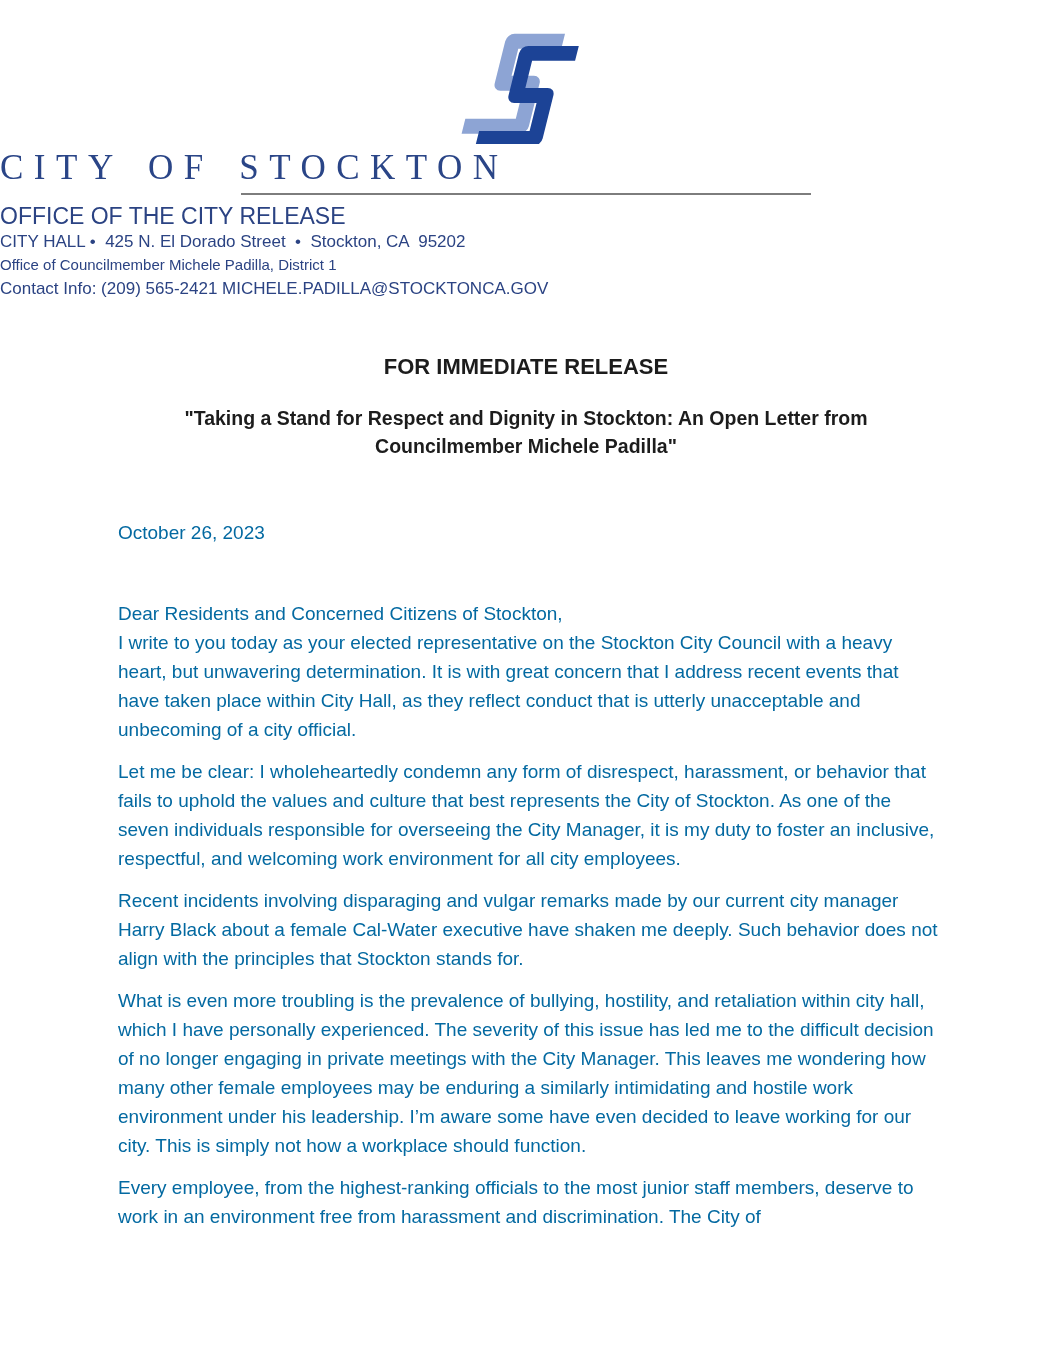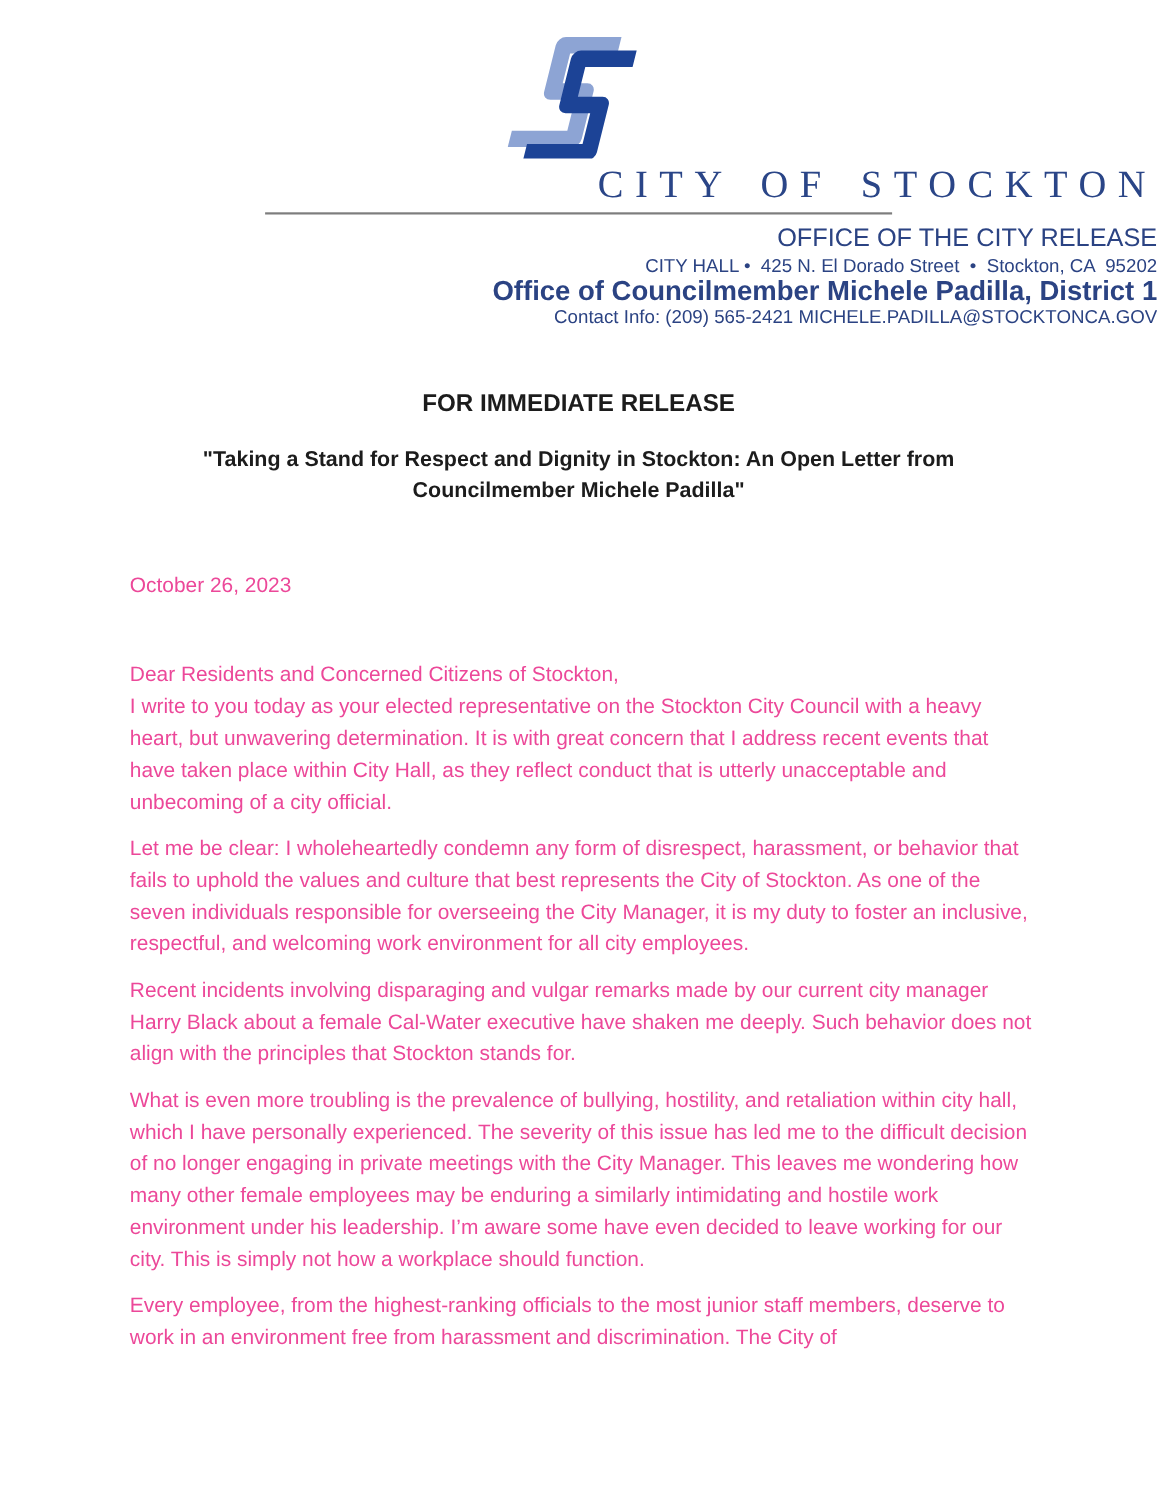--- a/index.html
+++ b/index.html
@@ -11,21 +11,21 @@
     color: #222222;
   }
   .page {
     width: 1052px;
     min-height: 1359px;
     background: #ffffff;
     padding-top: 30px;
   }
 
   
-  .letterhead { text-align: right; color: #2b4383; }
+  .letterhead { text-align: left; color: #2b4383; }
   .logo-wrap { display: flex; justify-content: center; }
   .logo-wrap svg { display: block; height: 114px; }
   .org-name {
     font-family: "Liberation Serif", serif;
     font-weight: normal;
     font-size: 35px;
     letter-spacing: 0.30em;
     word-spacing: 0.18em;
     color: #2a4587;
     margin-top: 4px;
@@ -33,21 +33,21 @@
   }
   .lh-divider {
     width: 570px;
     height: 2px;
     background: #7d7d7d;
     border: none;
     margin: 5px auto 8px auto;
   }
   .lh-office   { font-size: 23px;   line-height: 27px; }
   .lh-address  { font-size: 17px;   line-height: 23px; white-space: pre-wrap; }
-  .lh-dept     { font-size: 25px; line-height: 24px; font-weight: bold; padding-left: 39px; }
+  .lh-dept     { font-size: 15px; line-height: 24px; font-weight: normal; }
   .lh-contact  { font-size: 17px;   line-height: 23px; }
 
   
   .release-heading {
     text-align: center;
     font-size: 22px;
     font-weight: bold;
     color: #1c1c1c;
     margin-top: 54px;
   }
@@ -60,21 +60,21 @@
     max-width: 832px;
     margin: 24px auto 0 auto;
   }
 
   
   .letter-body {
     width: 822px;
     margin-left: 118px;
     font-size: 19px;
     line-height: 29px;
-    color: #ec4899;
+    color: #0369a1;
   }
   .letter-date       { margin-top: 58px; }
   .letter-salutation { margin-top: 52px; }
   .letter-paragraphs { }
   .letter-paragraphs p { margin-bottom: 13px; }
 </style>
 </head>
 <body>
 
 <div class="page">

